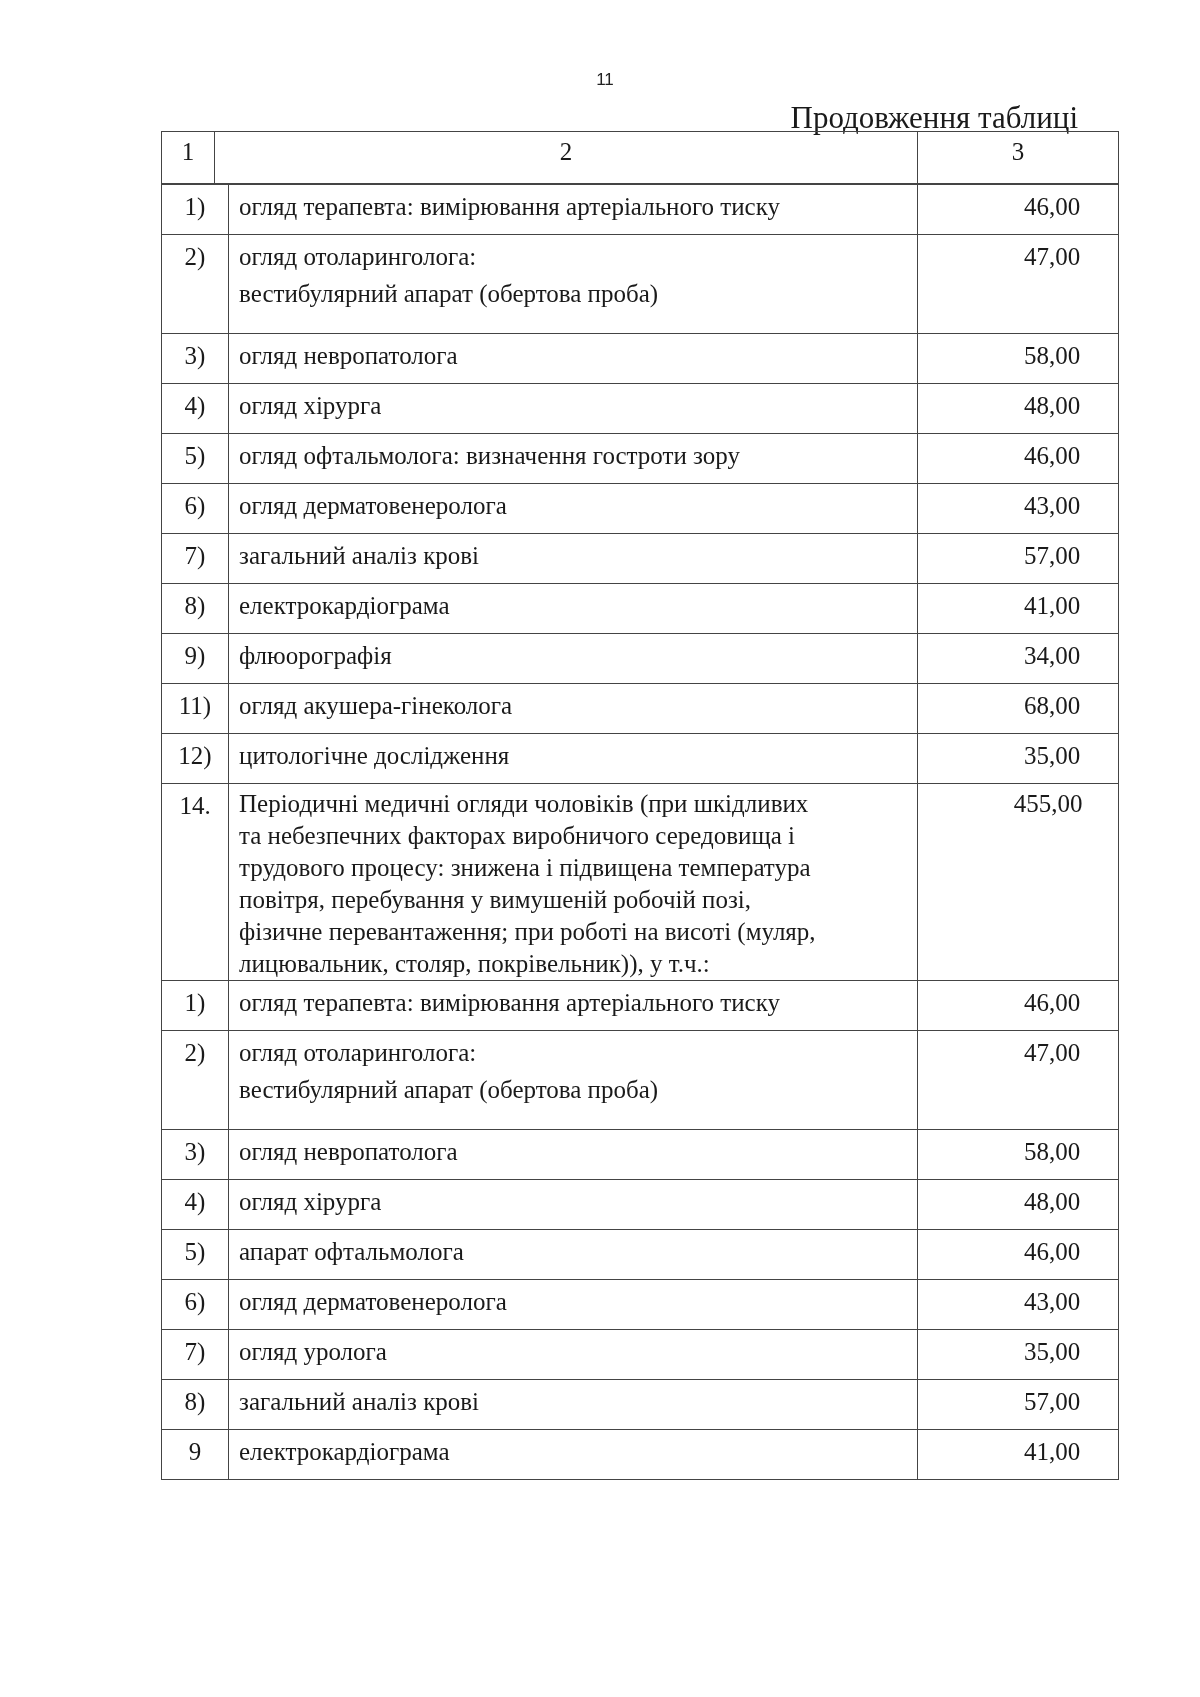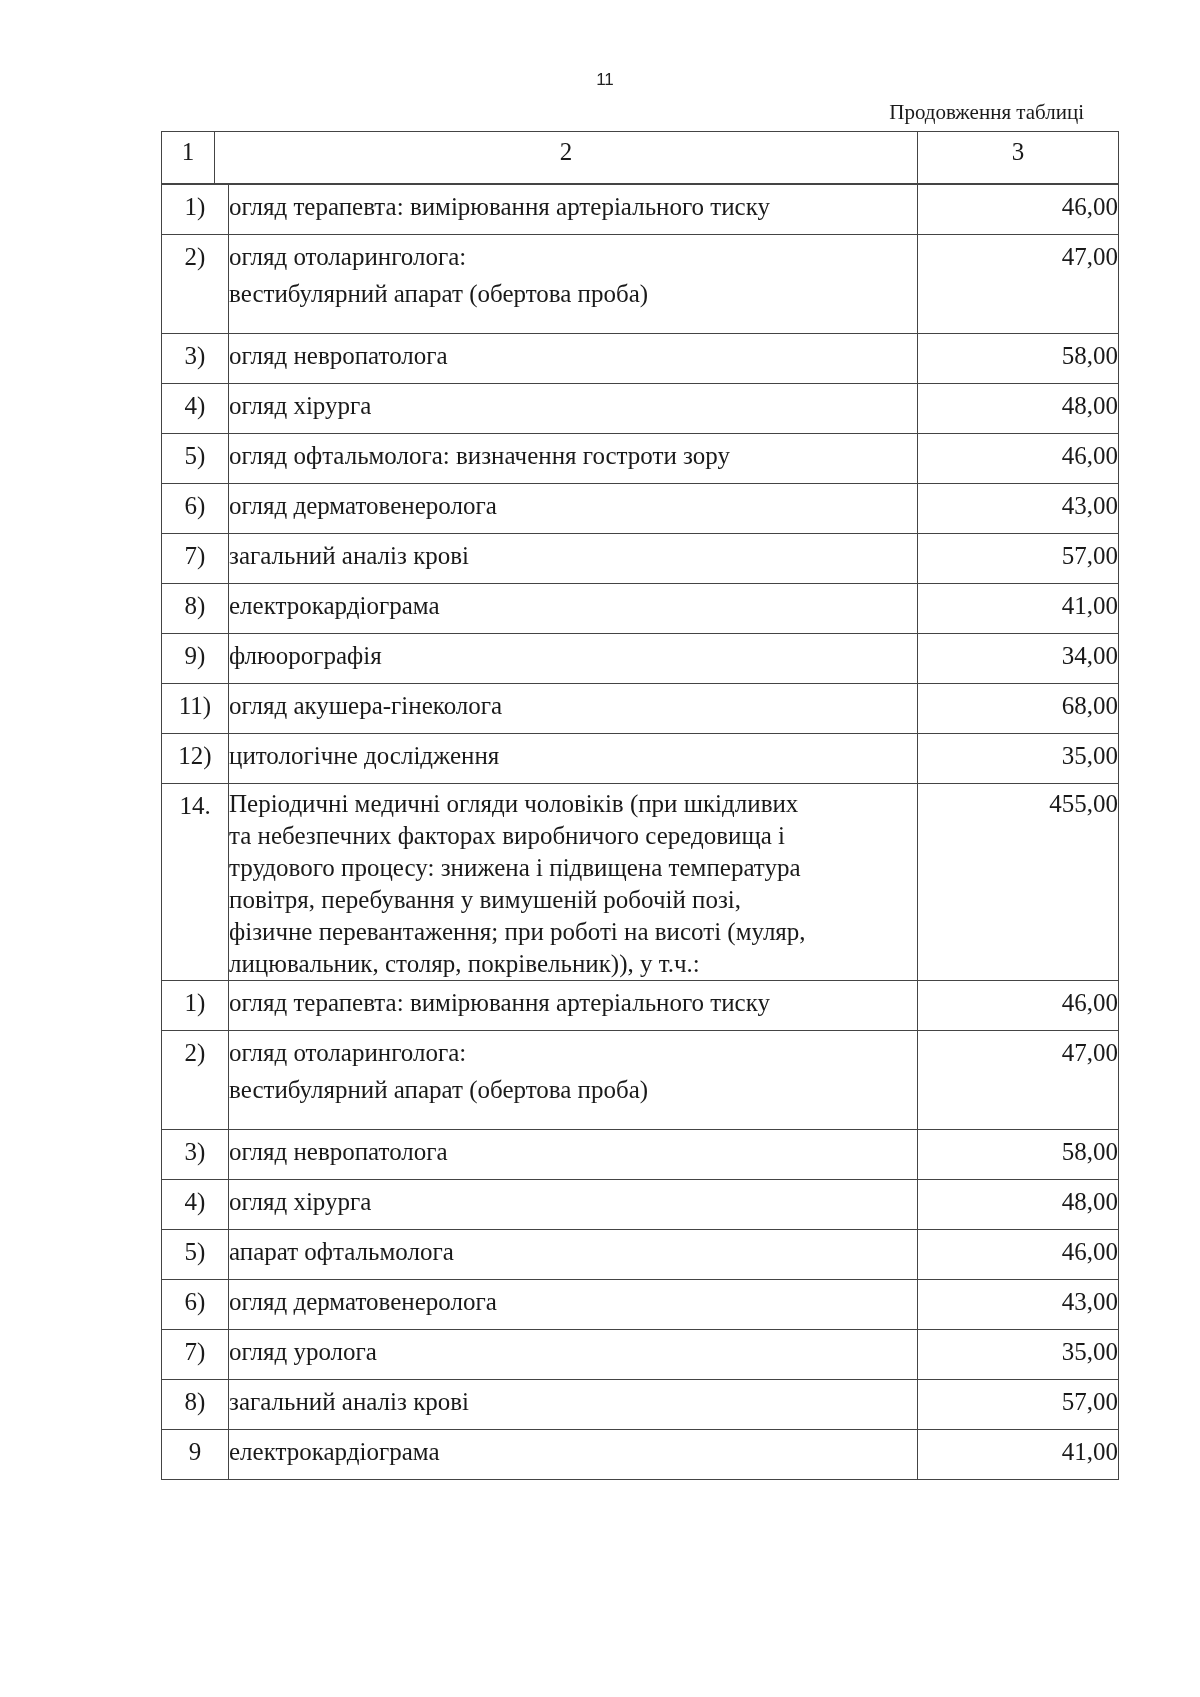--- a/index.html
+++ b/index.html
@@ -21,22 +21,22 @@
     left: 0;
     width: 1210px;
     text-align: center;
     font-family: "Liberation Sans", "DejaVu Sans", sans-serif;
     font-size: 17px;
     color: #222;
   }
   .continuation {
     position: absolute;
     top: 100px;
-    right: 116px;
-    font-size: 21px;
+    right: 122px;
+    font-size: 31px;
     color: #1a1a1a;
   }
   table {
     position: absolute;
     left: 161px;
     width: 957px;
     border-collapse: collapse;
     table-layout: fixed;
   }
   td {
@@ -64,24 +64,25 @@
     top: 184px;
   }
   .body col.c1 { width: 67px; }
   .body col.c2 { width: 689px; }
   .body col.c3 { width: 201px; }
   .body td.num {
     text-align: center;
     padding-top: 6px;
   }
   .body td.desc {
+    padding-left: 10px;
     padding-top: 6px;
   }
   .body td.val {
-    text-align: right;
+    text-align: center;
     padding-left: 68px;
     padding-top: 6px;
   }
   .body tr.r1 td { height: 43px; }
   .body tr.r2 td { height: 92px; }
   .body tr.big td { height: 190px; }
   .body tr.big td.desc {
     line-height: 32px;
     padding-top: 4px;
     font-family: Liberation Serif, serif;

